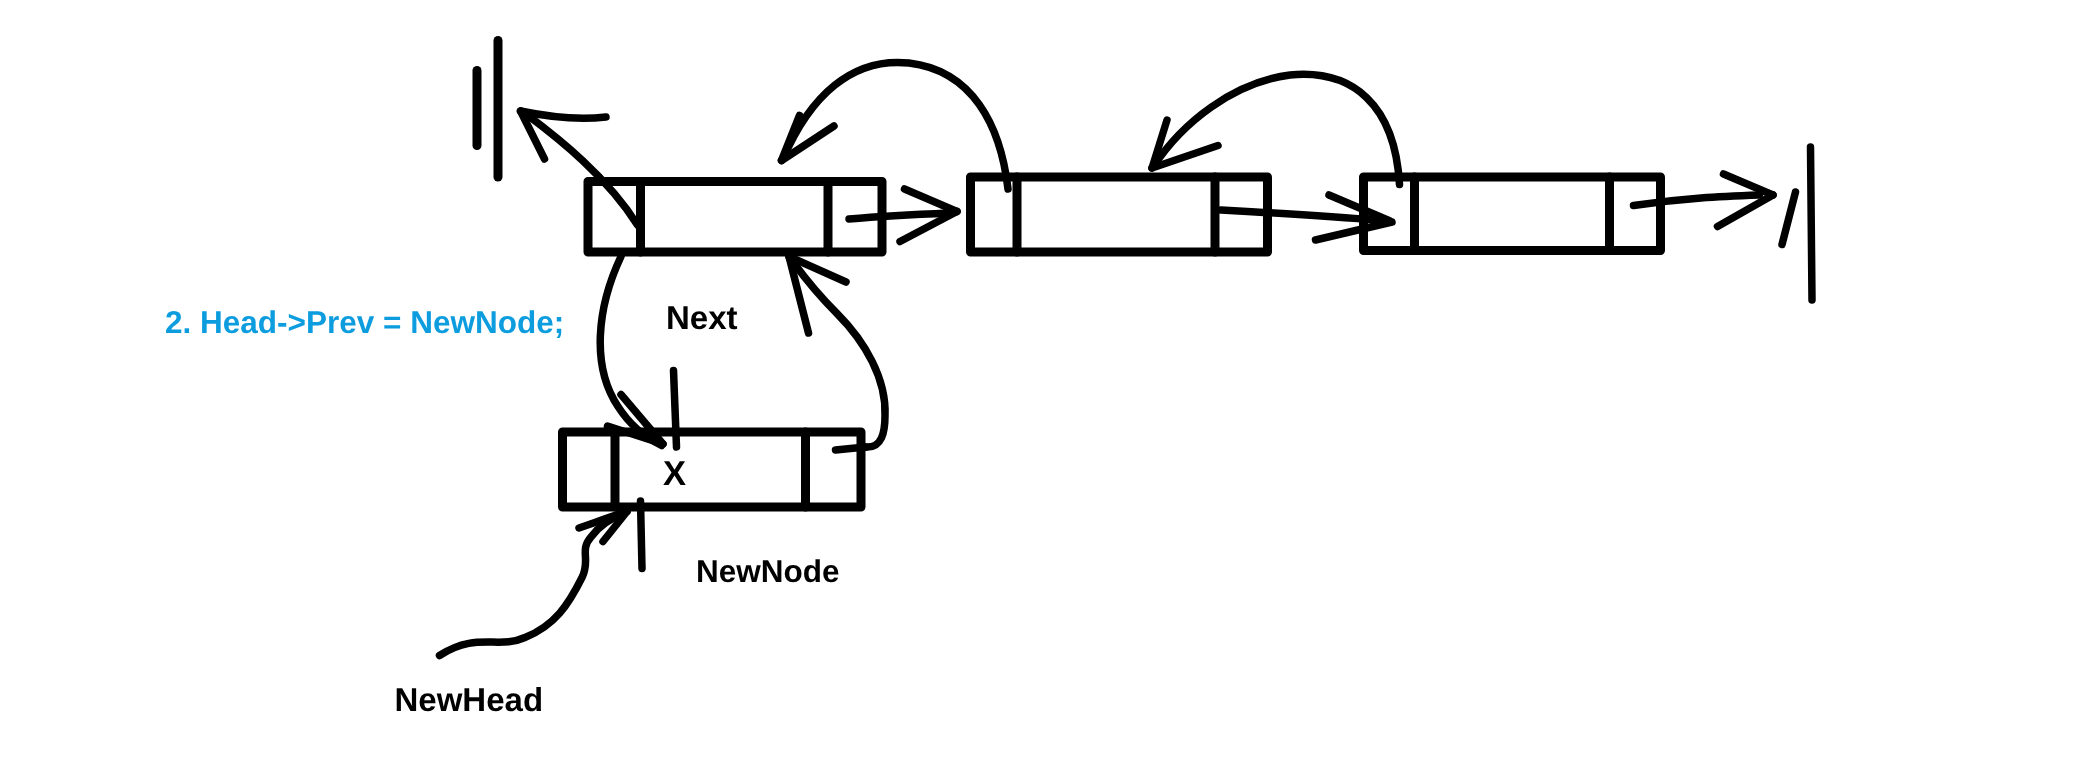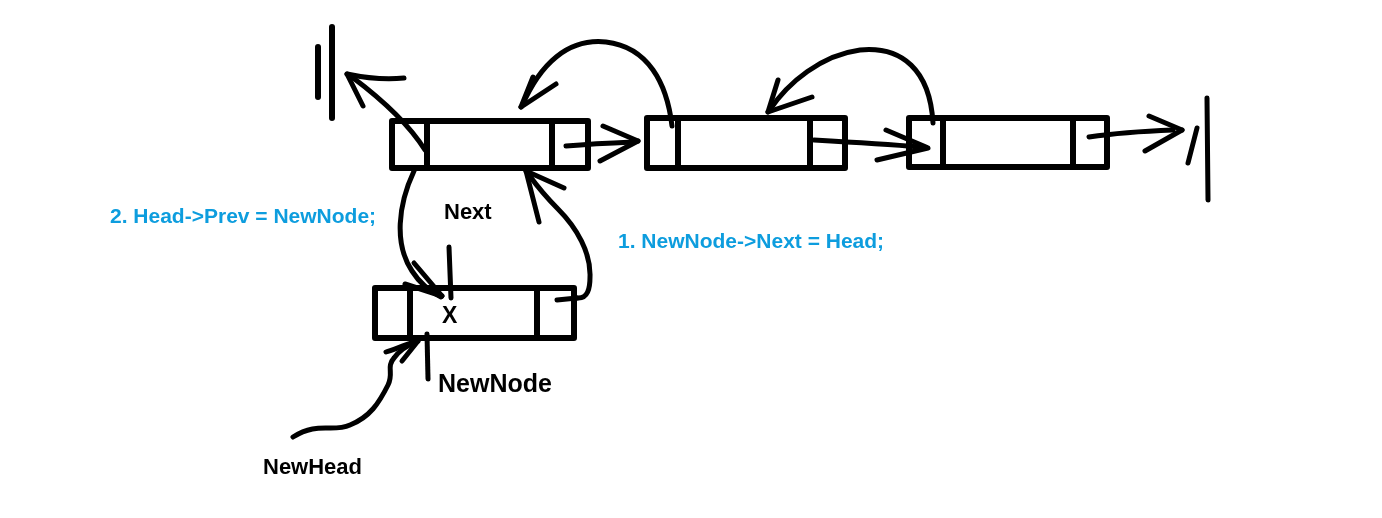--- a/index.html
+++ b/index.html
@@ -132,21 +132,20 @@
       <path class="ink wire" d="M418,341 C405,345 395,349 386,352"></path>
       <path class="ink wire" d="M418,341 L402,361"></path>
       <path class="ink wire" d="M427,334 L428,379"></path>
     </g>
   </svg>
 
   <div class="lbl black-lbl" style="left:444px; top:200px;">Next</div>
 
   <div class="lbl" style="left:442px; top:303px; font-size:23px;">X</div>
 
-  <div class="lbl" style="left:438px; top:370px; font-size:25px;text-align:center;">NewNode</div>
+  <div class="lbl" style="left:464px; top:370px; font-size:21px;text-align:center;">NewNode</div>
 
   <div class="lbl black-lbl" style="left:263px; top:431px;margin-top:24px;">NewHead</div>
 
-  <div class="lbl step" style="left: 618px; top: 229px; color: rgb(13, 157, 222);">1. NewNode-&gt;Next = Head;</div>
 
   <div class="lbl step" style="left: 110px; top: 204px; color: rgb(13, 157, 222);">2. Head-&gt;Prev = NewNode;</div>
 
 </div>
 
 </body></html>

